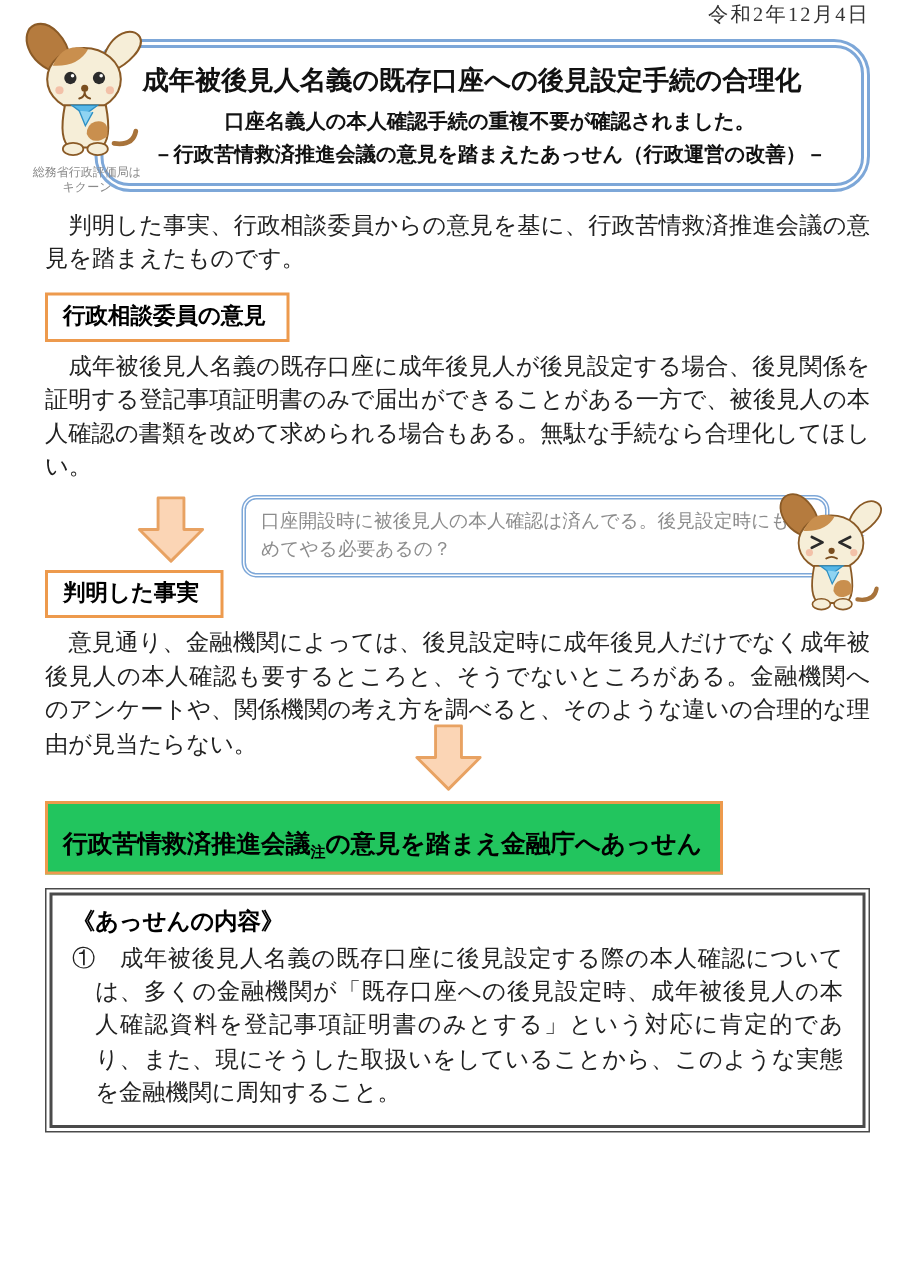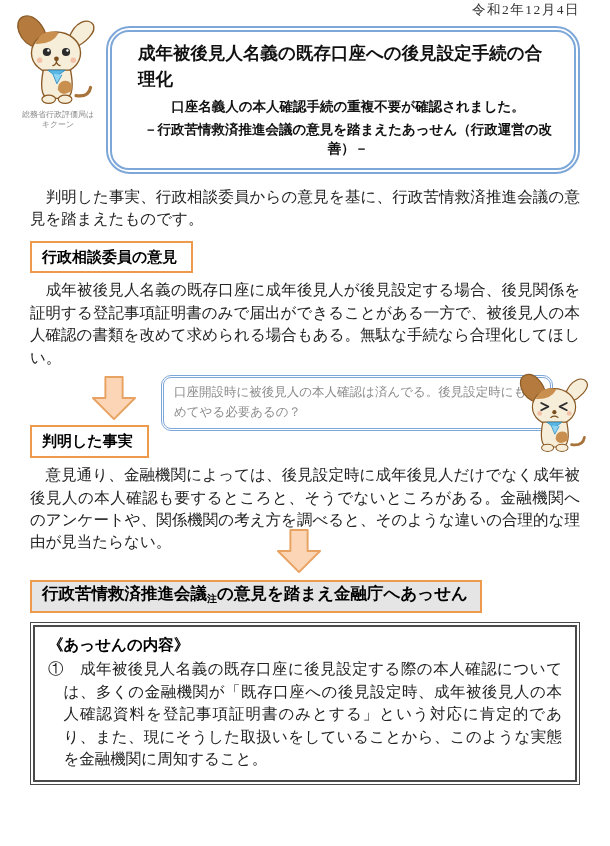--- a/index.html
+++ b/index.html
@@ -23,21 +23,21 @@
   }
   .header{position:relative;margin-top:6px;}
   .mascot1{
     position:absolute;left:-20px;top:-14px;width:96px;text-align:center;
   }
   .mascot-caption{
     font-family:"Liberation Sans","DejaVu Sans",sans-serif;
     font-size:8px;color:#8a8a8a;line-height:1.35;margin-top:-2px;
   }
   .title-box-outer{
-    margin-left:76px;border:2px solid var(--title_border);
+    margin-left:33px;border:2px solid var(--title_border);
     border-radius:24px;padding:2px;background:#fff;
   }
   .title-box-inner{
     border:2px solid var(--title_border);border-radius:19px;
     padding:8px 16px 9px 26px;
   }
   .title{
     font-family:"Liberation Sans","DejaVu Sans",sans-serif;
     font-weight:bold;font-size:17.5px;line-height:1.5;color:#111;
   }
@@ -66,21 +66,21 @@
     font-family:"Liberation Sans","DejaVu Sans",sans-serif;
     font-size:12.5px;color:var(--bubble_text);line-height:1.55;
   }
   .bubble-tail{position:absolute;right:-27px;top:12px;}
   .mascot2{position:absolute;right:-16px;top:-4px;width:82px;z-index:2;}
   .center-arrow{width:52px;margin:-26px auto 2px;position:relative;left:-6px;}
   .big-heading{
     display:inline-block;border:2px solid var(--section_border);
     font-family:"Liberation Sans","DejaVu Sans",sans-serif;
     font-weight:bold;font-size:16.5px;color:#000;
-    padding:0 12px 5px 10px;margin-top:4px;background:#e5e5e5;
+    padding:16px 12px 5px 10px;margin-top:4px;background:#22c55e;
   }
   .note-mark{font-size:10px;vertical-align:baseline;position:relative;top:3px;}
   .content-box-outer{
     border:1px solid #4a4a4a;padding:2px;margin-top:9px;background:#fff;
   }
   .content-box-inner{
     border:2px solid #4a4a4a;padding:7px 13px 9px;
   }
   .box-title{
     font-family:"Liberation Sans","DejaVu Sans",sans-serif;

